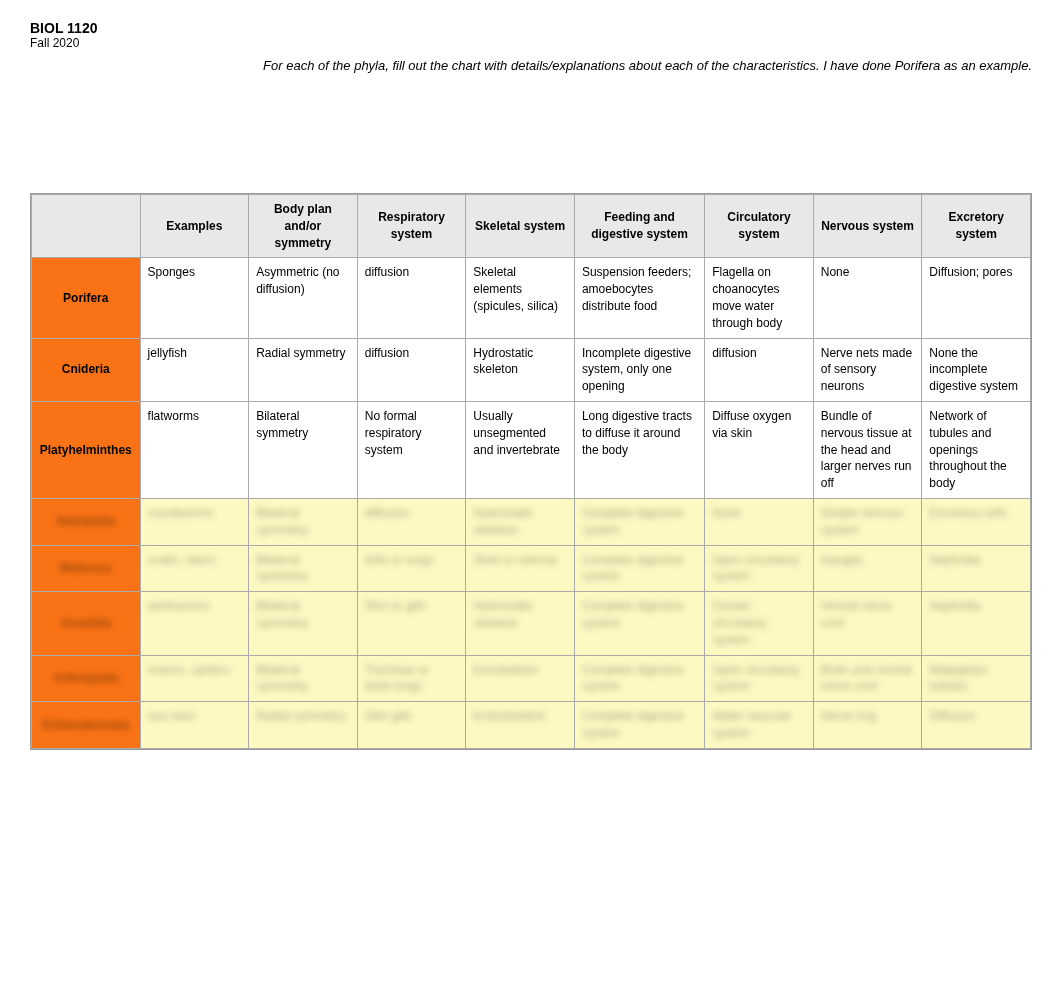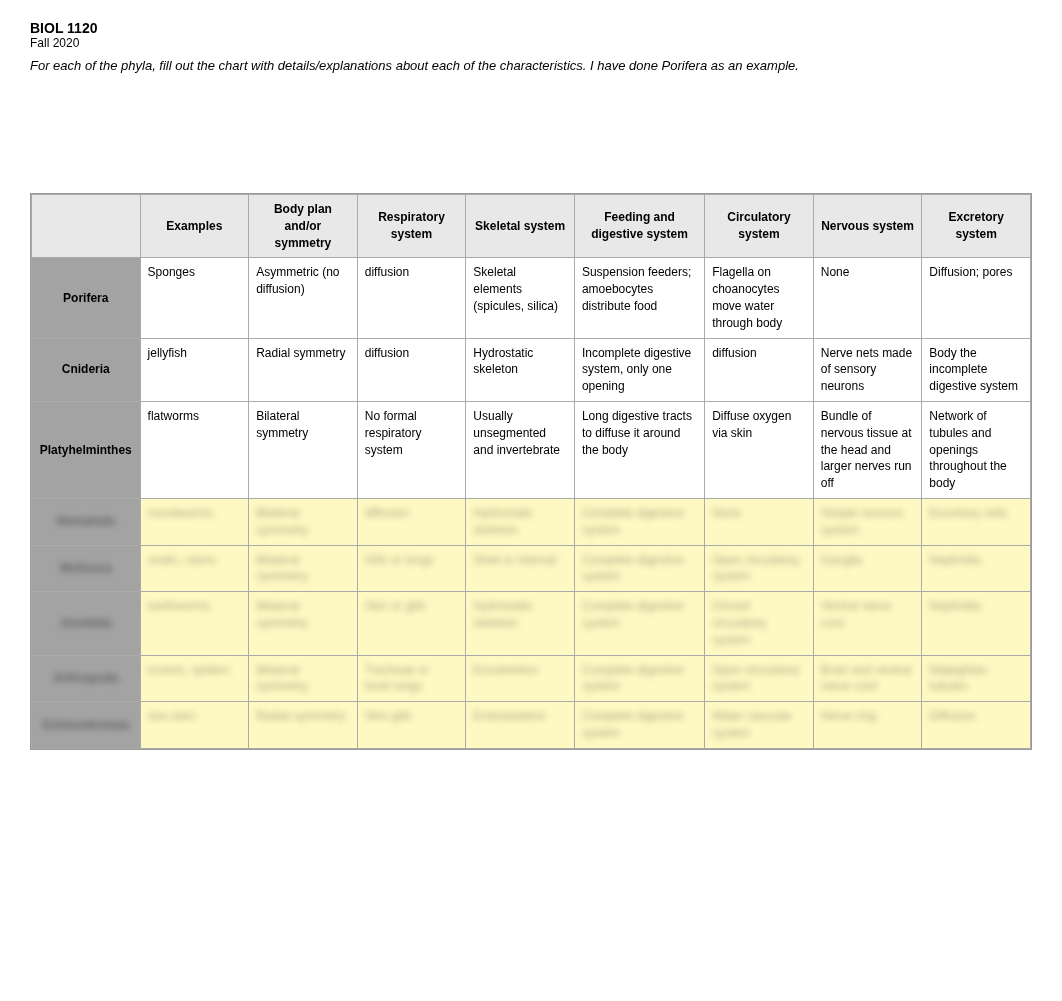--- a/index.html
+++ b/index.html
@@ -19,20 +19,21 @@
       font-weight: bold;
       font-size: 14px;
     }
     .course-semester {
       font-size: 12px;
     }
     .instructions {
       font-style: italic;
       font-size: 13px;
       margin-top: 8px;
+      text-align: right;
     }
     .table-wrapper {
       margin-top: 120px;
       border: 1px solid #999;
       overflow: hidden;
     }
     table {
       width: 100%;
       border-collapse: collapse;
       table-layout: fixed;
@@ -48,21 +49,21 @@
       background: #e8e8e8;
       text-align: center;
       font-weight: bold;
       font-size: 12px;
       vertical-align: middle;
     }
     tbody tr td:first-child {
       font-weight: bold;
       text-align: center;
       vertical-align: middle;
-      background: #a3a3a3;
+      background: #f97316;
     }
     .blurred-row td {
       color: transparent;
       text-shadow: 0 0 6px rgba(0,0,0,0.35);
       background: #fef9c3;
       user-select: none;
     }
     .blurred-row td:first-child {
       color: transparent;
       text-shadow: 0 0 6px rgba(0,0,0,0.4);
@@ -126,21 +127,21 @@
         </tr>
         <tr>
           <td>Cnideria</td>
           <td>jellyfish</td>
           <td>Radial symmetry</td>
           <td>diffusion</td>
           <td>Hydrostatic skeleton</td>
           <td>Incomplete digestive system, only one opening</td>
           <td>diffusion</td>
           <td>Nerve nets made of sensory neurons</td>
-          <td>Body the incomplete digestive system</td>
+          <td>None the incomplete digestive system</td>
         </tr>
         <tr>
           <td>Platyhelminthes</td>
           <td>flatworms</td>
           <td>Bilateral symmetry</td>
           <td>No formal respiratory system</td>
           <td>Usually unsegmented and invertebrate</td>
           <td>Long digestive tracts to diffuse it around the body</td>
           <td>Diffuse oxygen via skin</td>
           <td>Bundle of nervous tissue at the head and larger nerves run off</td>

